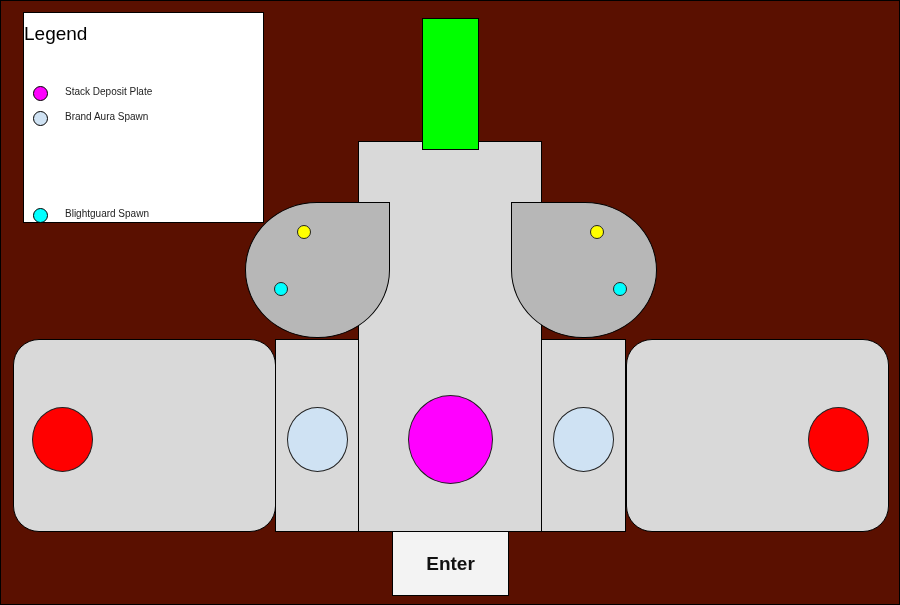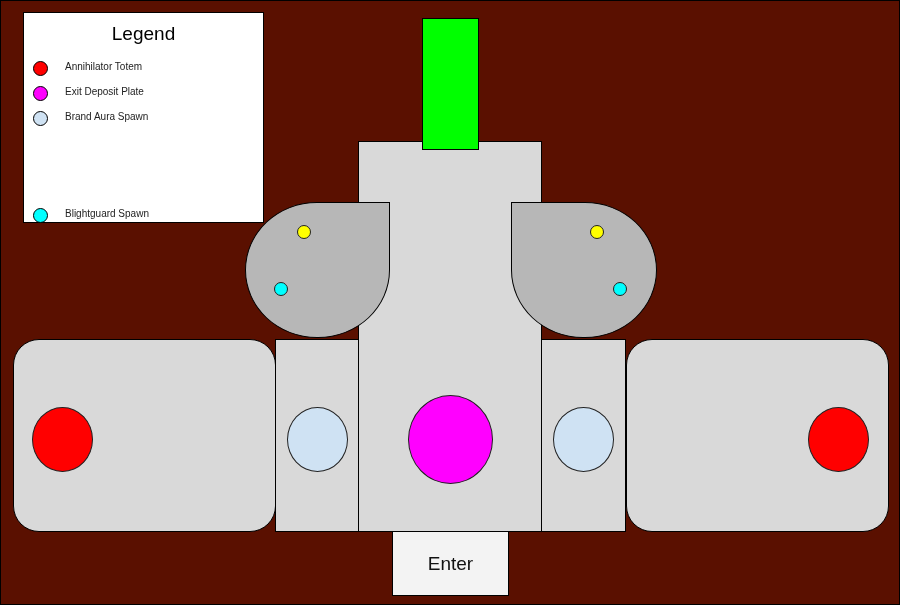--- a/index.html
+++ b/index.html
@@ -9,33 +9,34 @@
     }
     #canvas {
       position: relative;
       width: 900px; height: 605px;
       box-sizing: border-box;
       border: 1px solid #000;
     }
     .abs { position: absolute; box-sizing: border-box; }
     .room {
       border: 1.5px solid #000;
+      font-weight: bold;
     }
     .circle {
       position: absolute; box-sizing: border-box;
       border: 1.2px solid #222;
       border-radius: 50%;
     }
     .legend {
       background: #fff;
       border: 1.5px solid #000;
     }
     .legend-title {
       position: absolute; left: 0; right: 0; top: 10px;
-      text-align: center; font-size: 19px; color: #000;
+      text-align: left; font-size: 19px; color: #000;
     }
     .legend-row {
       position: absolute; left: 0; right: 0; height: 20px;
     }
     .legend-icon {
       position: absolute; box-sizing: border-box;
       border: 1.3px solid #000;
     }
     .legend-label {
       position: absolute; left: 41px; top: 3px;
@@ -48,27 +49,23 @@
     }
   </style>
 </head>
 <body>
 
 <div id="canvas" style="background:#5a1000;">
 
   <div class="abs legend" style="left:22px; top:11px; width:241px; height:211px;">
     <div class="legend-title">Legend</div>
 
-    <div class="legend-row" style="top:45px;">
-      <span class="legend-icon" style="left:9px; top:3px; width:15px; height:15px; border-radius:50%; background:#ff0000;"></span>
-      <span class="legend-label">Annihilator Totem</span>
-    </div>
     <div class="legend-row" style="top:70px;">
       <span class="legend-icon" style="left:9px; top:3px; width:15px; height:15px; border-radius:50%; background:#ff00ff;"></span>
-      <span class="legend-label">Exit Deposit Plate</span>
+      <span class="legend-label">Stack Deposit Plate</span>
     </div>
     <div class="legend-row" style="top:95px;">
       <span class="legend-icon" style="left:9px; top:3px; width:15px; height:15px; border-radius:50%; background:#cfe2f3;"></span>
       <span class="legend-label">Brand Aura Spawn</span>
     </div>
     <div class="legend-row" style="top:192px;">
       <span class="legend-icon" style="left:9px; top:3px; width:15px; height:15px; border-radius:50%; background:#00ffff;"></span>
       <span class="legend-label">Blightguard Spawn</span>
     </div>
   </div>

